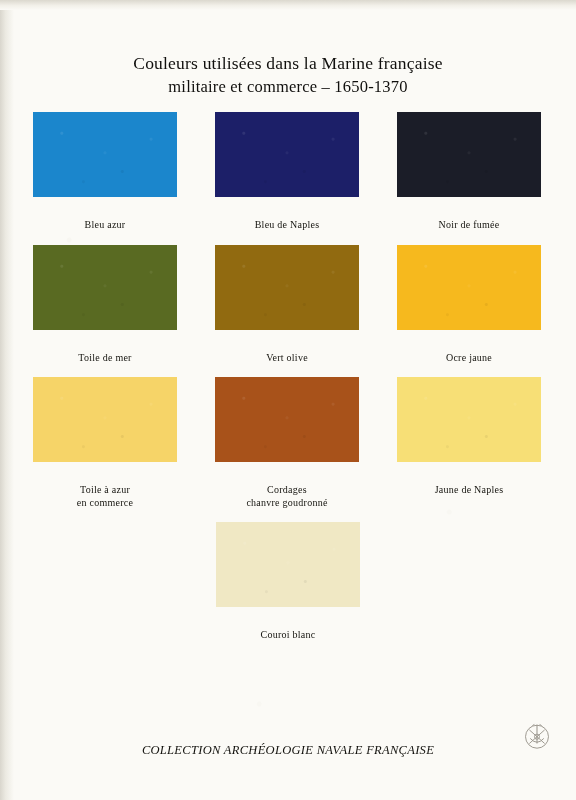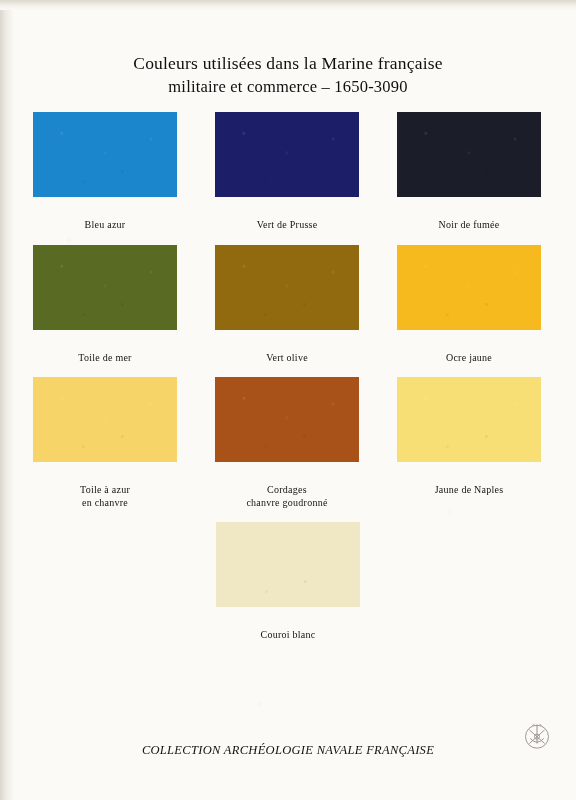--- a/index.html
+++ b/index.html
@@ -153,32 +153,32 @@
   }
 </style>
 </head>
 <body>
 
 <div id="page">
   <div class="paper-grain"></div>
 
   <div id="title-block">
     <div class="title-line line1">Couleurs utilisées dans la Marine française</div>
-    <div class="title-line line2">militaire et commerce – 1650-3090</div>
+    <div class="title-line line2">militaire et commerce – 1650-1370</div>
   </div>
 
   <div id="grid">
       <div class="swatch-row">
         <div class="swatch-cell">
           <div class="swatch-chip" style="background-color: rgb(27, 134, 204);"></div>
           <div class="swatch-label"><span>Bleu azur</span></div>
         </div>
         <div class="swatch-cell">
           <div class="swatch-chip" style="background-color: rgb(28, 31, 104);"></div>
-          <div class="swatch-label"><span>Vert de Prusse</span></div>
+          <div class="swatch-label"><span>Bleu de Naples</span></div>
         </div>
         <div class="swatch-cell">
           <div class="swatch-chip" style="background-color: rgb(27, 29, 40);"></div>
           <div class="swatch-label"><span>Noir de fumée</span></div>
         </div>
       </div>
       <div class="swatch-row">
         <div class="swatch-cell">
           <div class="swatch-chip" style="background-color: rgb(89, 106, 34);"></div>
           <div class="swatch-label"><span>Toile de mer</span></div>
@@ -188,21 +188,21 @@
           <div class="swatch-label"><span>Vert olive</span></div>
         </div>
         <div class="swatch-cell">
           <div class="swatch-chip" style="background-color: rgb(246, 185, 30);"></div>
           <div class="swatch-label"><span>Ocre jaune</span></div>
         </div>
       </div>
       <div class="swatch-row">
         <div class="swatch-cell">
           <div class="swatch-chip" style="background-color: rgb(246, 212, 104);"></div>
-          <div class="swatch-label"><span>Toile à azur</span><span class="lbl-line2">en chanvre</span></div>
+          <div class="swatch-label"><span>Toile à azur</span><span class="lbl-line2">en commerce</span></div>
         </div>
         <div class="swatch-cell">
           <div class="swatch-chip" style="background-color: rgb(168, 82, 26);"></div>
           <div class="swatch-label"><span>Cordages</span><span class="lbl-line2">chanvre goudronné</span></div>
         </div>
         <div class="swatch-cell">
           <div class="swatch-chip" style="background-color: rgb(247, 223, 118);"></div>
           <div class="swatch-label"><span>Jaune de Naples</span></div>
         </div>
       </div>

